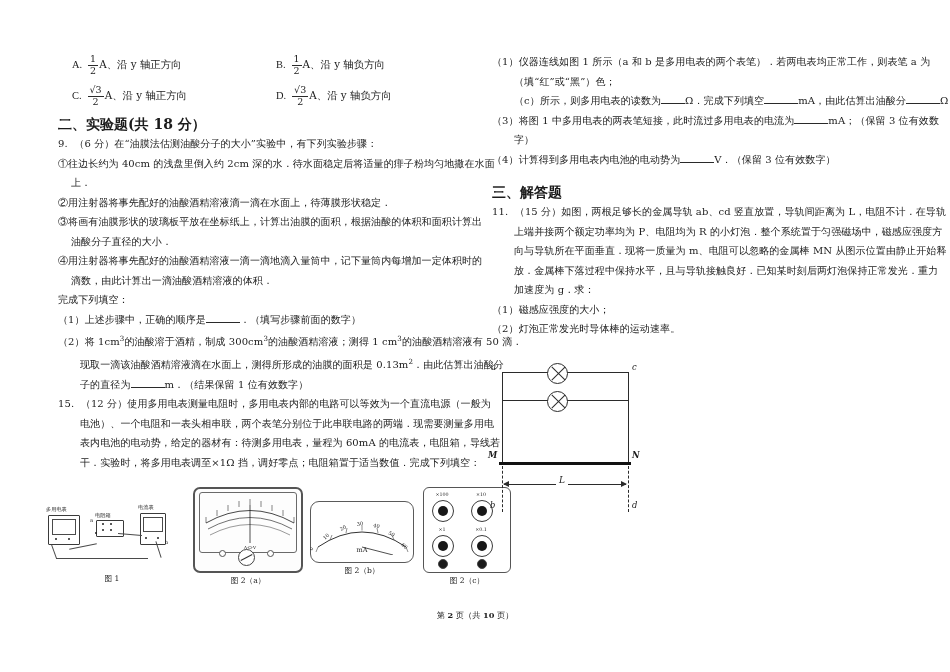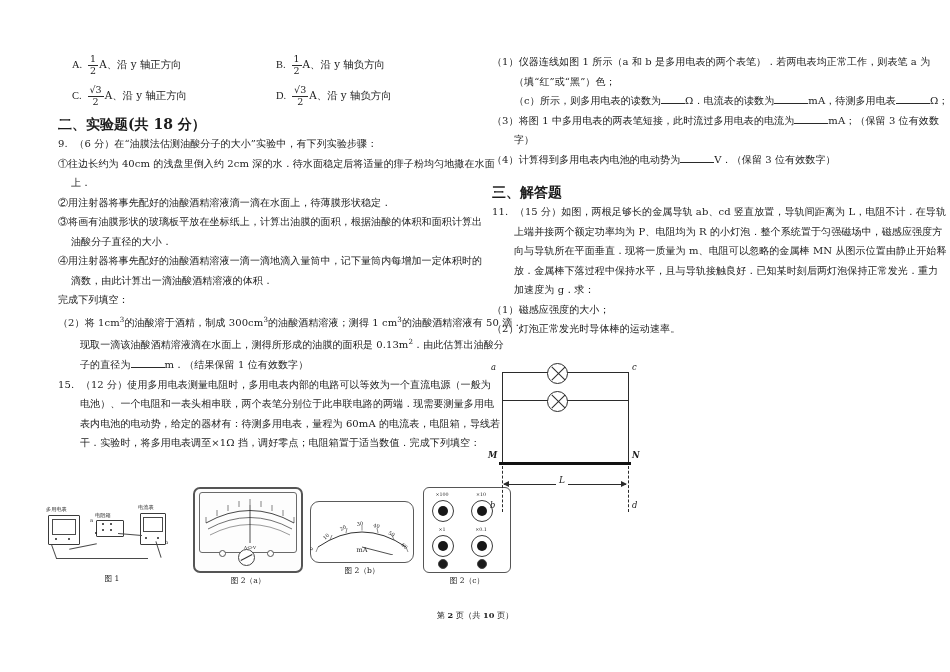--- a/index.html
+++ b/index.html
@@ -301,37 +301,38 @@
     <div class="ln"><span class="qnum">9.</span>&nbsp;&nbsp;<span>（6 分）在“油膜法估测油酸分子的大小”实验中，有下列实验步骤：</span></div>
     <div class="ln">①往边长约为 40cm 的浅盘里倒入约 2cm 深的水．待水面稳定后将适量的痱子粉均匀地撒在水面</div>
     <div class="ln indent1">上．</div>
     <div class="ln">②用注射器将事先配好的油酸酒精溶液滴一滴在水面上，待薄膜形状稳定．</div>
     <div class="ln">③将画有油膜形状的玻璃板平放在坐标纸上，计算出油膜的面积，根据油酸的体积和面积计算出</div>
     <div class="ln indent1">油酸分子直径的大小．</div>
     <div class="ln">④用注射器将事先配好的油酸酒精溶液一滴一滴地滴入量筒中，记下量筒内每增加一定体积时的</div>
     <div class="ln indent1">滴数，由此计算出一滴油酸酒精溶液的体积．</div>
     <div class="ln">完成下列填空：</div>
 
+    <div class="ln"><span>（1）上述步骤中，正确的顺序是</span><span class="blank b-md"></span><span>．（填写步骤前面的数字）</span></div>
 
     <div class="ln"><span>（2）将 1cm</span><sup>3</sup><span>的油酸溶于酒精，制成 300cm</span><sup>3</sup><span>的油酸酒精溶液；测得 1 cm</span><sup>3</sup><span>的油酸酒精溶液有 50 滴．</span></div>
     <div class="ln indent2"><span>现取一滴该油酸酒精溶液滴在水面上，测得所形成的油膜的面积是 0.13m</span><sup>2</sup><span>．由此估算出油酸分</span></div>
     <div class="ln indent2"><span>子的直径为</span><span class="blank b-md"></span><span>m．（结果保留 1 位有效数字）</span></div>
 
     <div class="ln"><span class="qnum">15.</span>&nbsp;&nbsp;<span>（12 分）使用多用电表测量电阻时，多用电表内部的电路可以等效为一个直流电源（一般为</span></div>
     <div class="ln indent2">电池）、一个电阻和一表头相串联，两个表笔分别位于此串联电路的两端．现需要测量多用电</div>
     <div class="ln indent2">表内电池的电动势，给定的器材有：待测多用电表，量程为 60mA 的电流表，电阻箱，导线若</div>
     <div class="ln indent2">干．实验时，将多用电表调至×1Ω 挡，调好零点；电阻箱置于适当数值．完成下列填空：</div>
   </div>
 
   <div class="col" id="col-right">
 
     <div class="ln">（1）仪器连线如图 1 所示（a 和 b 是多用电表的两个表笔）．若两电表均正常工作，则表笔 a 为</div>
     <div class="ln indent2">（填“红”或“黑”）色；</div>
 
-    <div class="ln indent2"><span>（c）所示，则多用电表的读数为</span><span class="blank b-sm"></span><span>Ω．电流表的读数为</span><span class="blank b-md"></span><span>mA，待测多用电表</span><span class="blank b-md"></span><span>Ω；</span></div>
+    <div class="ln indent2"><span>（c）所示，则多用电表的读数为</span><span class="blank b-sm"></span><span>Ω．完成下列填空</span><span class="blank b-md"></span><span>mA，由此估算出油酸分</span><span class="blank b-md"></span><span>Ω；</span></div>
 
     <div class="ln"><span>（3）将图 1 中多用电表的两表笔短接，此时流过多用电表的电流为</span><span class="blank b-md"></span><span>mA；（保留 3 位有效数</span></div>
     <div class="ln indent2">字）</div>
 
     <div class="ln"><span>（4）计算得到多用电表内电池的电动势为</span><span class="blank b-md"></span><span>V．（保留 3 位有效数字）</span></div>
 
     <div class="gap-m"></div>
 
     <div class="sec-head">三、解答题</div>
 

